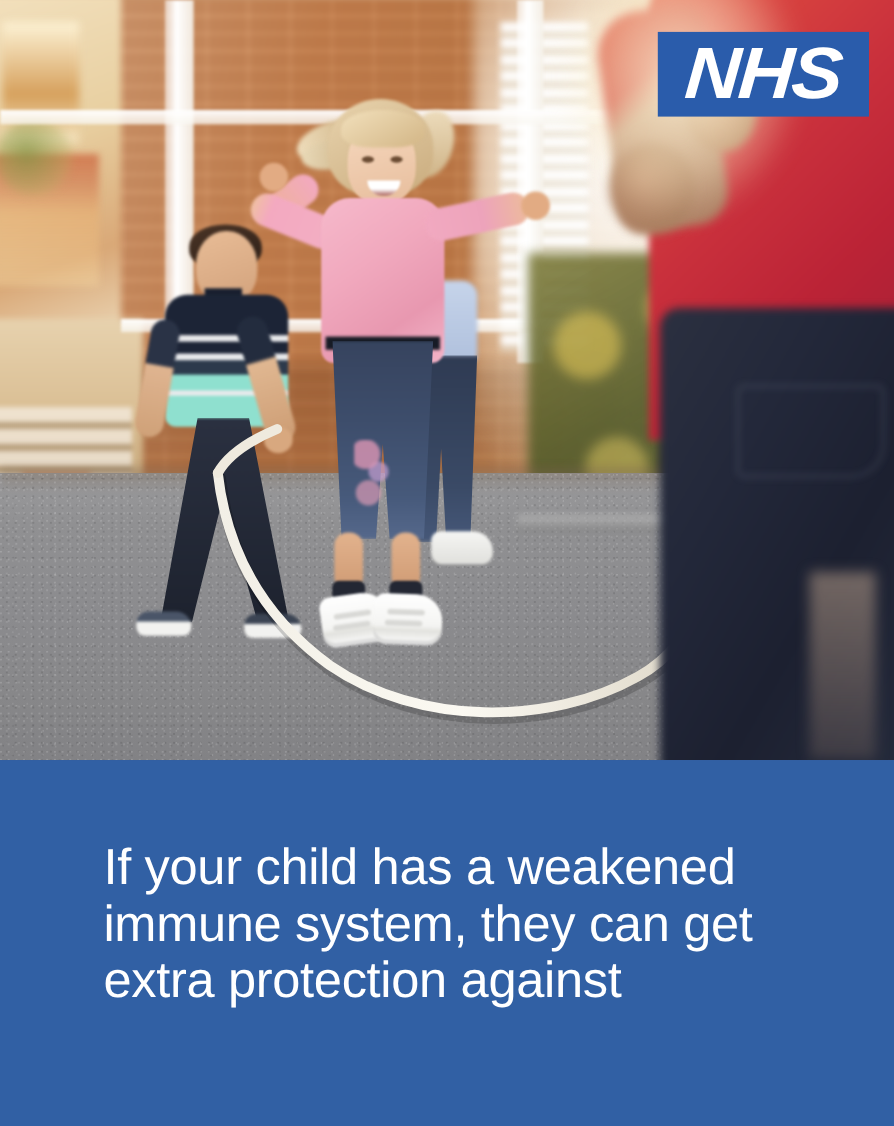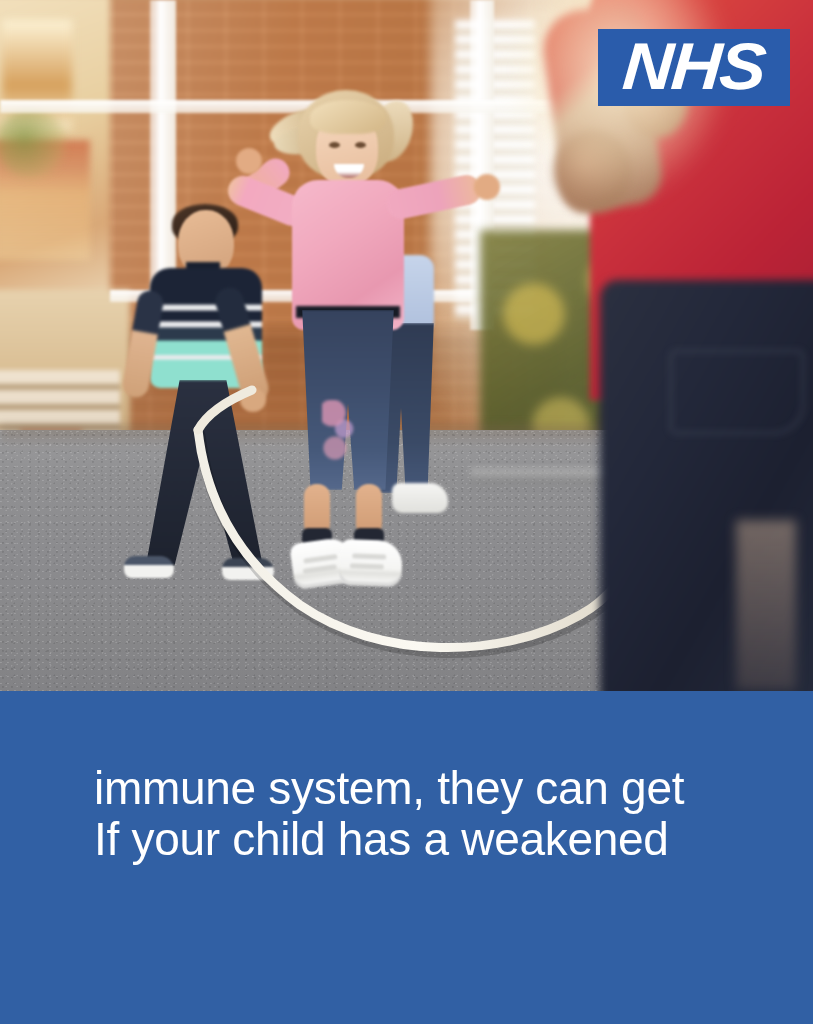--- a/index.html
+++ b/index.html
@@ -676,18 +676,19 @@
     <div class="fg-sunflare"></div>
 
     <div class="nhs-logo">
       <span class="nhs-text">NHS</span>
     </div>
 
   </div>
 
   <div class="message-panel">
     <div class="message-text">
+      <div>If your child has a weakened</div>
       <div>immune system, they can get</div>
-      <div>If your child has a weakened</div>
+      <div>extra protection against</div>
     </div>
   </div>
 
 </div>
 
 </body></html>

